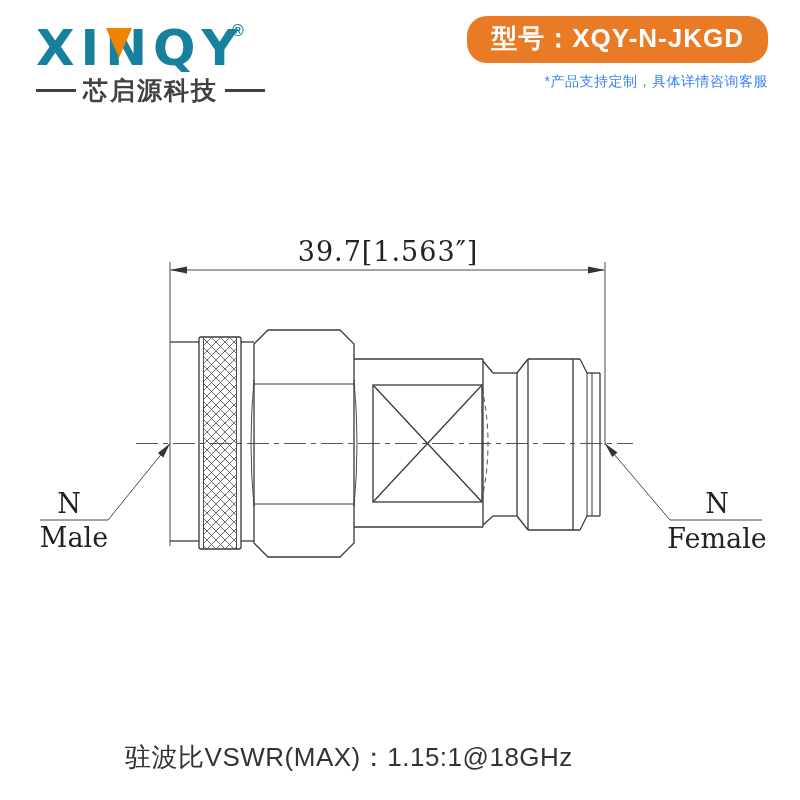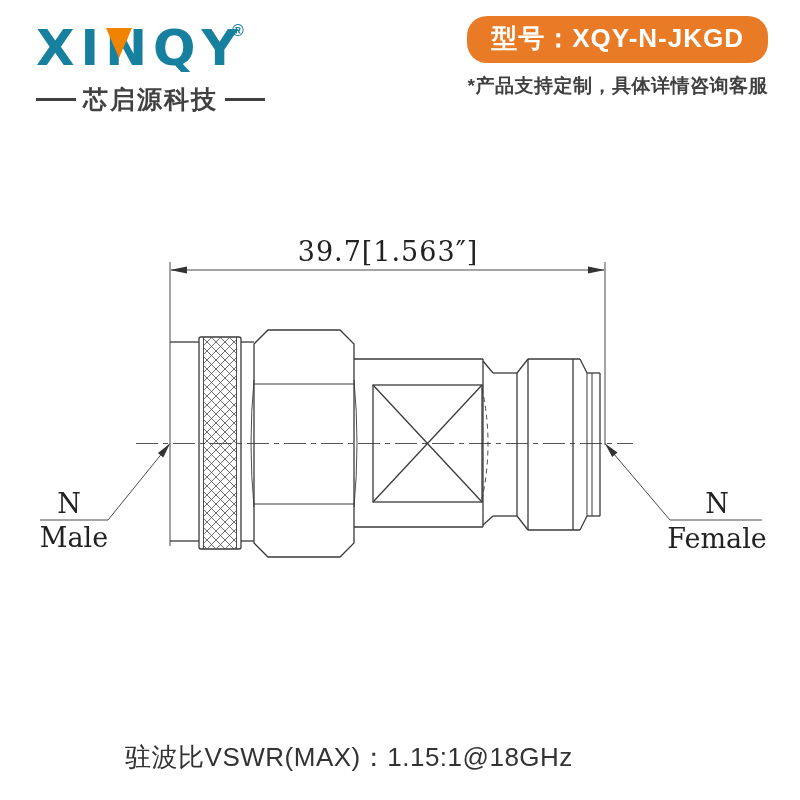--- a/index.html
+++ b/index.html
@@ -19,33 +19,33 @@
   .brand-reg{
     position:absolute;top:-2px;left:196px;
     font-size:16px;font-weight:700;color:#17809E;letter-spacing:0;
   }
   .brand-triangle{
     position:absolute;left:70px;top:4px;width:0;height:0;pointer-events:none;
     border-left:13px solid transparent;border-right:13px solid transparent;
     border-top:30px solid #F08300;
   }
   .brand-tagline{
-    margin-top:9px;display:flex;align-items:center;gap:7px;
+    margin-top:0;display:flex;align-items:center;gap:7px;
     font-size:25px;font-weight:700;color:#414141;letter-spacing:2px;white-space:nowrap;
   }
   .tag-dash{display:inline-block;width:40px;height:3px;background:#414141;flex:0 0 auto;}
 
   .header-right{position:absolute;right:32px;top:16px;text-align:right;}
   .model-badge{
     display:inline-block;background:#EA7B26;color:#ffffff;
     font-size:26px;font-weight:700;letter-spacing:1px;
     padding:5px 24px 7px 24px;border-radius:20px;white-space:nowrap;
   }
   .custom-note{
-    margin-top:10px;font-size:19px;font-weight:700;color:#404040;
+    margin-top:10px;font-size:14px;font-weight:400;color:#3b82f6;
     letter-spacing:0.5px;white-space:nowrap;
   }
 
   
   .drawing-wrap{position:absolute;left:0;top:0;width:720px;height:800px;}
   svg text{font-family:"DejaVu Serif","Liberation Serif",serif;fill:#222222;}
   .dim-text{font-size:27px;letter-spacing:1px;}
   .lbl-text{font-size:27px;}
 
   

